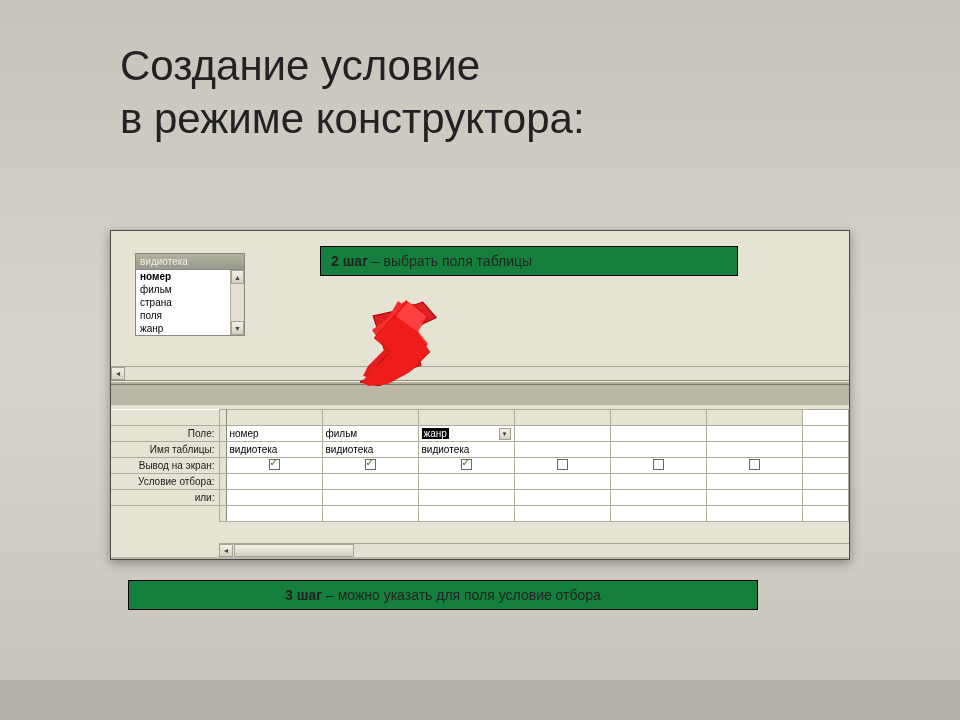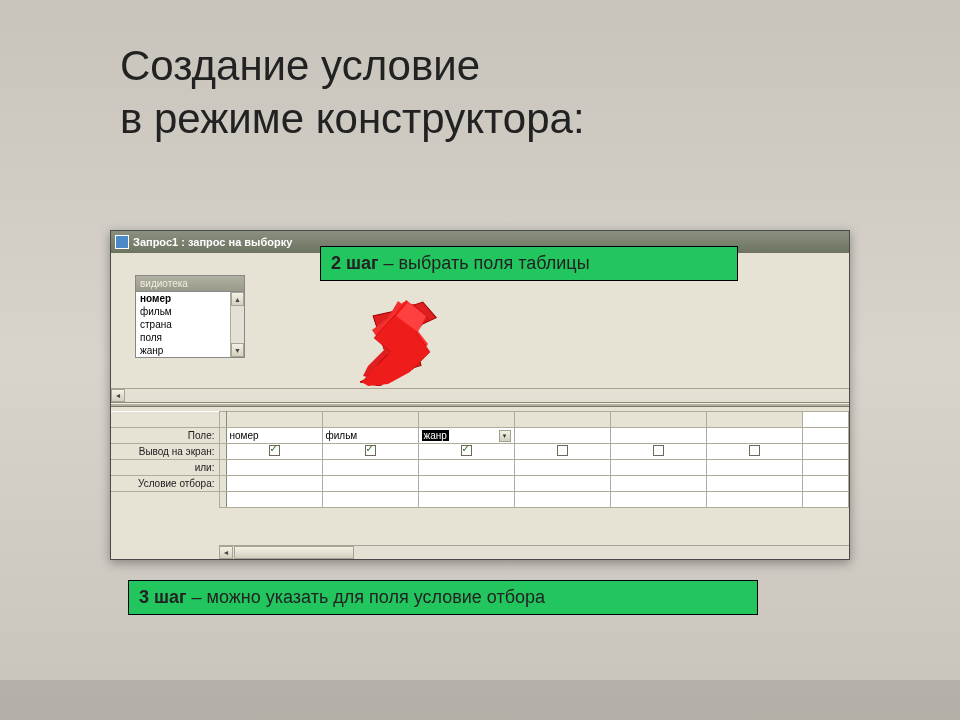--- a/index.html
+++ b/index.html
@@ -118,20 +118,21 @@
   .splitter {
     height: 4px;
     background: #b4b0a0;
     border-top: 1px solid #f4f0e0;
     border-bottom: 1px solid #7a7868;
   }
   .grid-area {
     position: relative;
     background: #e6e2d4;
     height: 152px;
+    margin-top: 20px;
   }
   .design-grid {
     position: absolute;
     left: 0; top: 4px;
     width: 100%;
     border-collapse: collapse;
     font-size: 10px;
     color: #000;
     background: #fff;
   }
@@ -200,29 +201,29 @@
     color: #444;
   }
   .hscroll-lower .thumb {
     width: 120px;
     background: linear-gradient(#f4f0e4,#d4d0c0);
     border: 1px solid #a8a494;
     margin-left: 1px;
   }
   .callout {
     position: absolute;
-    background: #22c55e;
+    background: #15803d;
     border: 1px solid #000;
     padding: 6px 10px;
-    font-size: 18px;
+    font-size: 14px;
     color: #222;
   }
   .callout .bold { font-weight: bold; }
   .callout.step2 { left: 320px; top: 246px; width: 418px; z-index: 10; }
-  .callout.step3 { left: 128px; top: 580px; width: 630px; }
+  .callout.step3 { left: 128px; top: 580px; width: 630px; text-align: center; }
   .red-arrow {
     position: absolute;
     left: 358px;
     top: 296px;
     z-index: 9;
   }
   .bottom-strip {
     position: absolute;
     left: 0; bottom: 0;
     width: 100%; height: 40px;
@@ -231,24 +232,20 @@
 </style>
 </head>
 <body>
 
 <div class="slide-title">
   <span>Создание условие</span><br>
   <span>в режиме конструктора:</span>
 </div>
 
 <div class="screenshot-frame">
-  <div class="window-titlebar">
-    <span class="titlebar-icon"></span>
-    <span class="titlebar-text">Запрос1 : запрос на выборку</span>
-  </div>
 
   <div class="upper-area">
     <div class="field-box">
       <div class="field-box-header">видиотека</div>
       <div class="field-list">
         <div class="field-item bold">номер</div>
         <div class="field-item">фильм</div>
         <div class="field-item">страна</div>
         <div class="field-item">поля</div>
         <div class="field-item">жанр</div>
@@ -284,43 +281,54 @@
         <td class="gutter"></td>
         <td class="col"><span>номер</span></td>
         <td class="col"><span>фильм</span></td>
         <td class="col"><span class="sel-dark">жанр</span><span class="dd-arrow">▾</span></td>
         <td class="col"></td>
         <td class="col"></td>
         <td class="col"></td>
         <td class="col-overflow"></td>
       </tr>
       <tr>
+        <td class="label-cell">Имя таблицы:</td>
+        <td class="gutter"></td>
+        <td class="col"><span>видиотека</span></td>
+        <td class="col"><span>видиотека</span></td>
+        <td class="col"><span>видиотека</span></td>
+        <td class="col"></td>
+        <td class="col"></td>
+        <td class="col"></td>
+        <td class="col-overflow"></td>
+      </tr>
+      <tr>
         <td class="label-cell">Вывод на экран:</td>
         <td class="gutter"></td>
         <td class="col chk-cell"><span class="chk on"></span></td>
         <td class="col chk-cell"><span class="chk on"></span></td>
         <td class="col chk-cell"><span class="chk on"></span></td>
         <td class="col chk-cell"><span class="chk"></span></td>
         <td class="col chk-cell"><span class="chk"></span></td>
         <td class="col chk-cell"><span class="chk"></span></td>
         <td class="col-overflow"></td>
       </tr>
       <tr>
+        <td class="label-cell">Условие отбора:</td>
+        <td class="gutter"></td>
+        <td class="col"></td>
+        <td class="col"></td>
+        <td class="col"></td>
+        <td class="col"></td>
+        <td class="col"></td>
+        <td class="col"></td>
+        <td class="col-overflow"></td>
+      </tr>
+      <tr>
         <td class="label-cell">или:</td>
-        <td class="gutter"></td>
-        <td class="col"></td>
-        <td class="col"></td>
-        <td class="col"></td>
-        <td class="col"></td>
-        <td class="col"></td>
-        <td class="col"></td>
-        <td class="col-overflow"></td>
-      </tr>
-      <tr>
-        <td class="label-cell">Условие отбора:</td>
         <td class="gutter"></td>
         <td class="col"></td>
         <td class="col"></td>
         <td class="col"></td>
         <td class="col"></td>
         <td class="col"></td>
         <td class="col"></td>
         <td class="col-overflow"></td>
       </tr>
       <tr>

